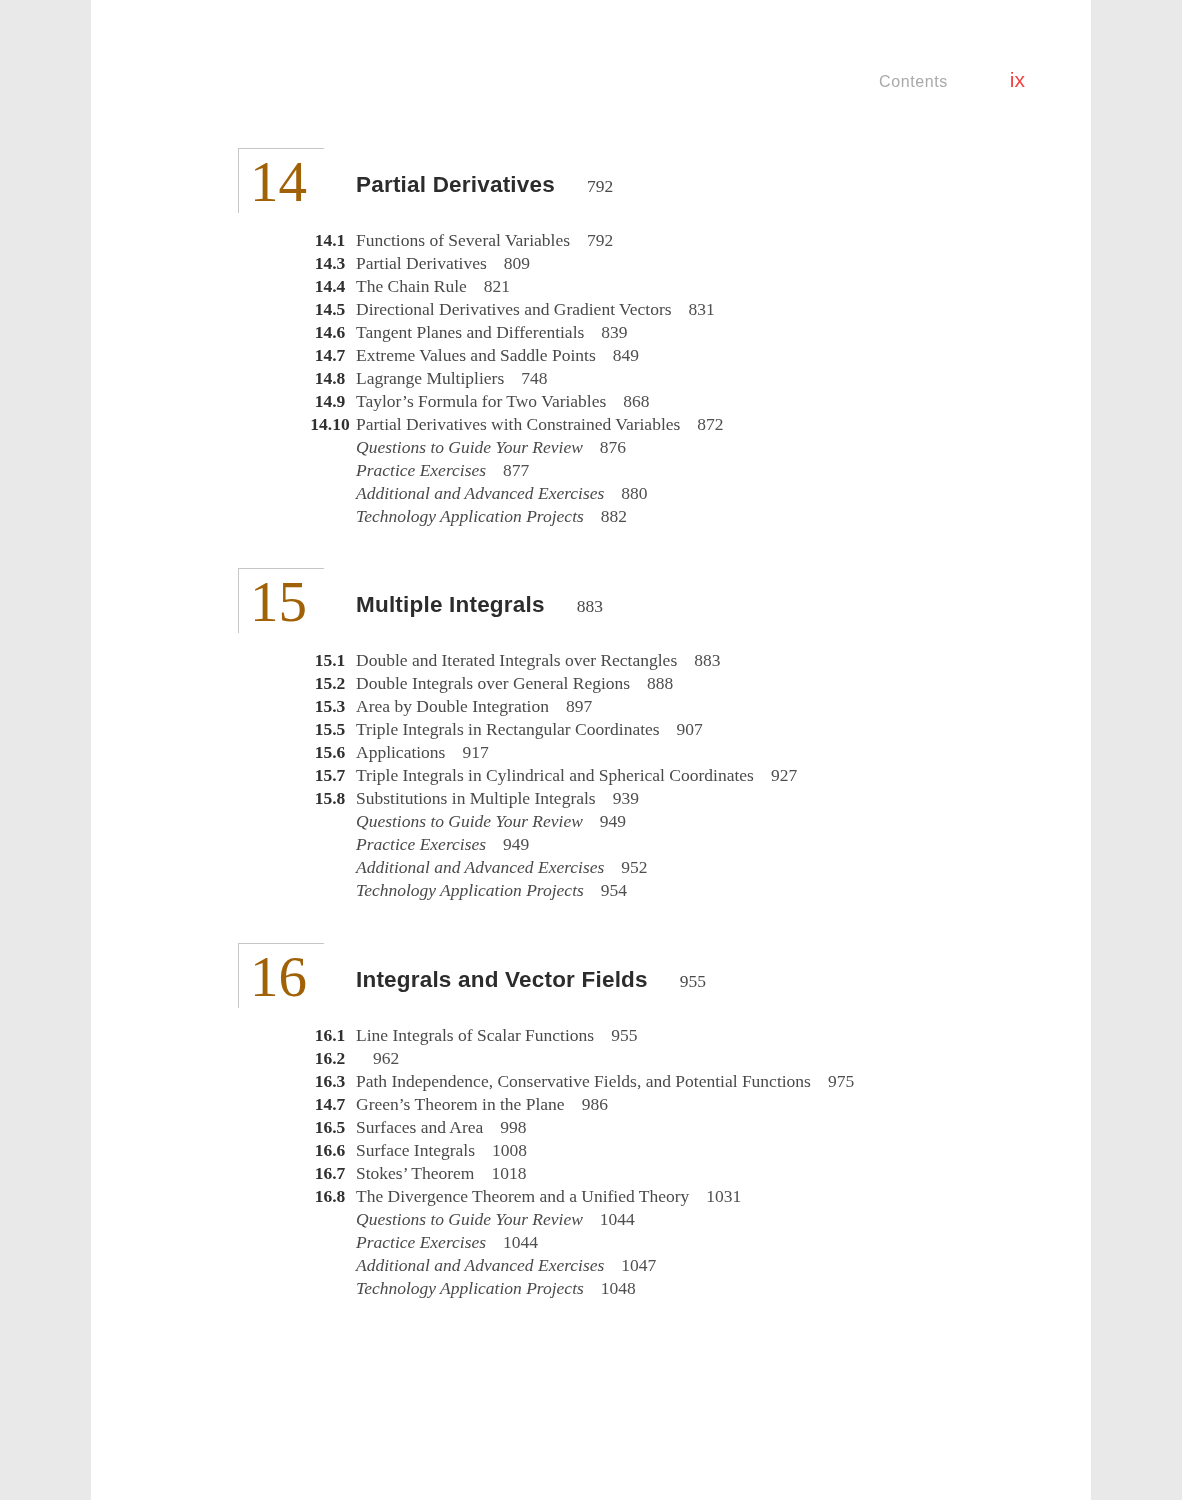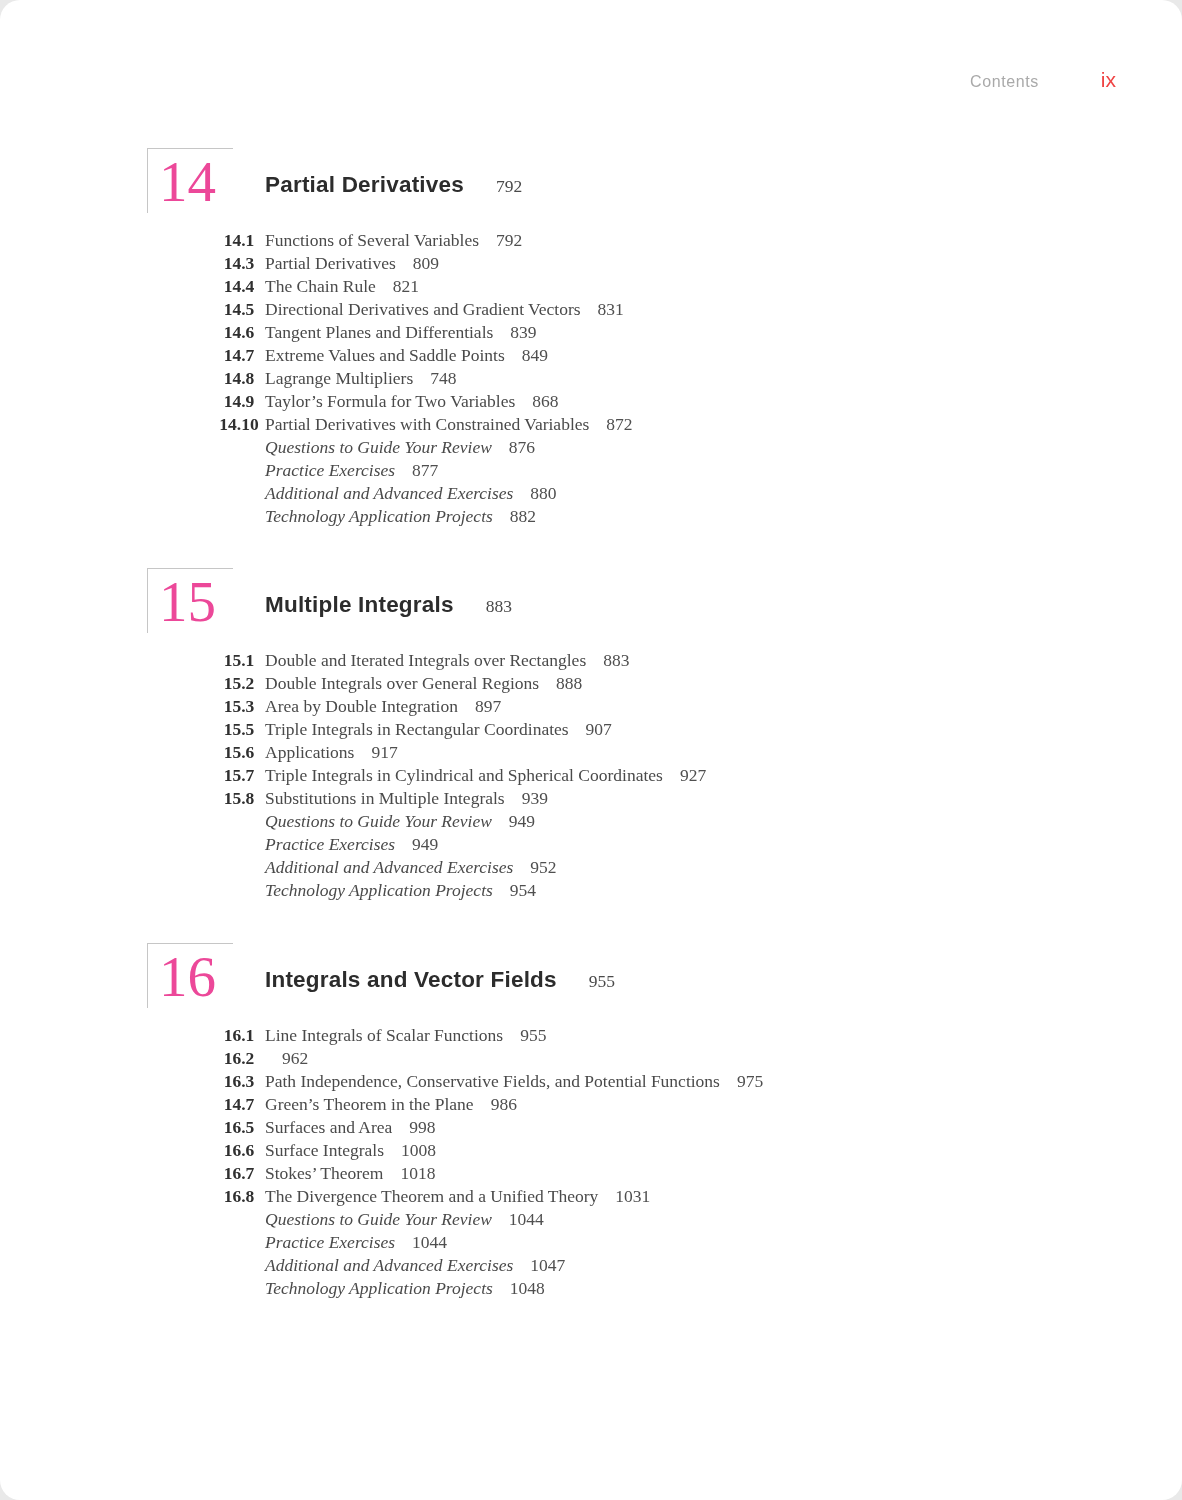--- a/index.html
+++ b/index.html
@@ -1,25 +1,24 @@
 <!DOCTYPE html>
 <html><head>
 <meta charset="utf-8">
 <style>
   * { margin: 0; padding: 0; box-sizing: border-box; }
   html, body { background: #e9e9e9; }
   .page {
     position: relative;
-    width: 1182px;
+    width: 1000px;
     height: 1500px;
     background: #ffffff;
     margin: 0 auto;
     overflow: hidden;
     font-family: "Liberation Serif", serif;
-    border-radius: 20px;
   }
   .corner-header {
     position: absolute;
     top: 68px;
     right: 66px;
     display: flex;
     align-items: baseline;
     gap: 62px;
   }
   .contents-label {
@@ -47,21 +46,21 @@
     flex: none;
     width: 86px;
     height: 65px;
     border-left: 1px solid #c6c6c6;
     border-top: 1px solid #c6c6c6;
     padding-left: 11px;
     font-family: "Liberation Serif", serif;
     font-size: 57px;
     line-height: 66px;
     font-weight: normal;
-    color: #ec4899;
+    color: #a16207;
   }
   .ch-title-wrap {
     display: flex;
     align-items: baseline;
     margin-left: 32px;
     margin-top: 24px;
   }
   .ch-title {
     font-family: "Liberation Sans", sans-serif;
     font-weight: bold;

